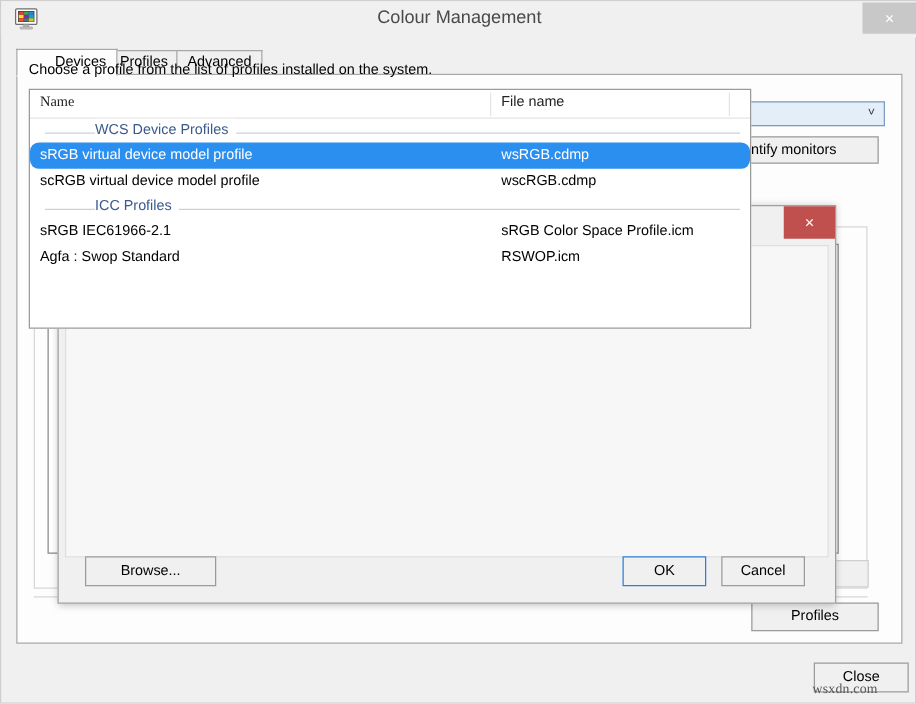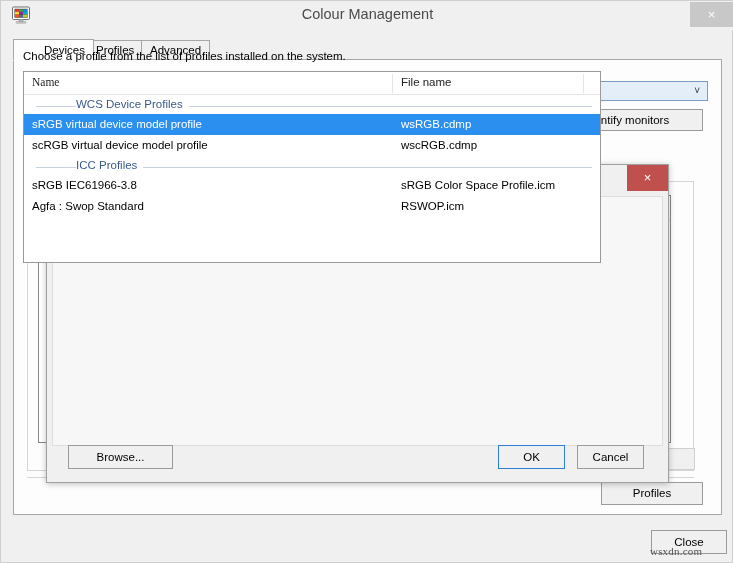--- a/index.html
+++ b/index.html
@@ -397,20 +397,21 @@
     position: absolute;
     left: 12px; right: 8px; top: 11px;
     height: 1px;
     background: #c8d2df;
     z-index: 1;
   }
   .data-row {
     position: relative;
     height: 21px;
     cursor: default;
+    border-radius: 7px;
   }
   .data-row.selected {
     background: #2b8ff0;
     color: #ffffff;
   }
   .data-row .cell-name {
     position: absolute;
     left: 8px; top: 0;
     font-size: 11.5px;
     line-height: 20px;
@@ -567,21 +568,21 @@
       </div>
       <div class="data-row">
         <span class="cell-name">scRGB virtual device model profile</span>
         <span class="cell-file">wscRGB.cdmp</span>
       </div>
       <div class="group-row">
         <span class="group-line"></span>
         <span class="group-label">ICC Profiles</span>
       </div>
       <div class="data-row">
-        <span class="cell-name">sRGB IEC61966-3.8</span>
+        <span class="cell-name">sRGB IEC61966-2.1</span>
         <span class="cell-file">sRGB Color Space Profile.icm</span>
       </div>
       <div class="data-row">
         <span class="cell-name">Agfa : Swop Standard</span>
         <span class="cell-file">RSWOP.icm</span>
       </div>
     </div>
   </div>
 
   <div id="browse-button" style="z-index:11;">Browse...</div>

